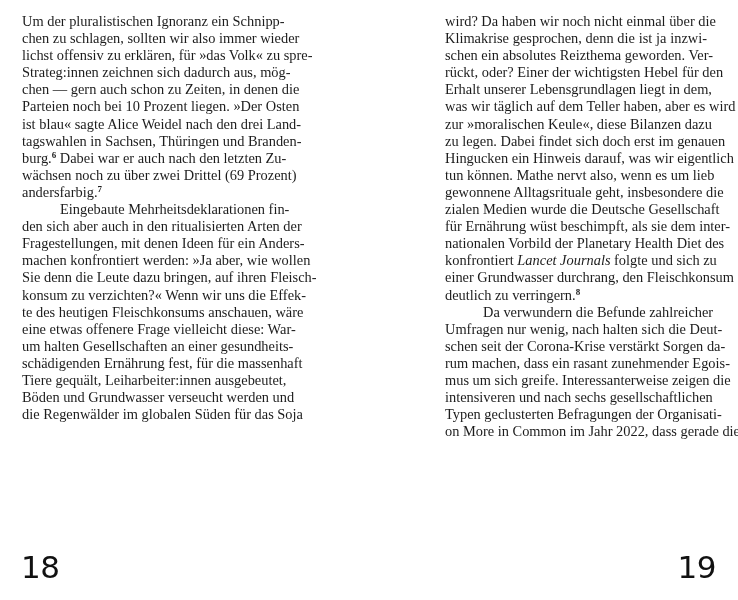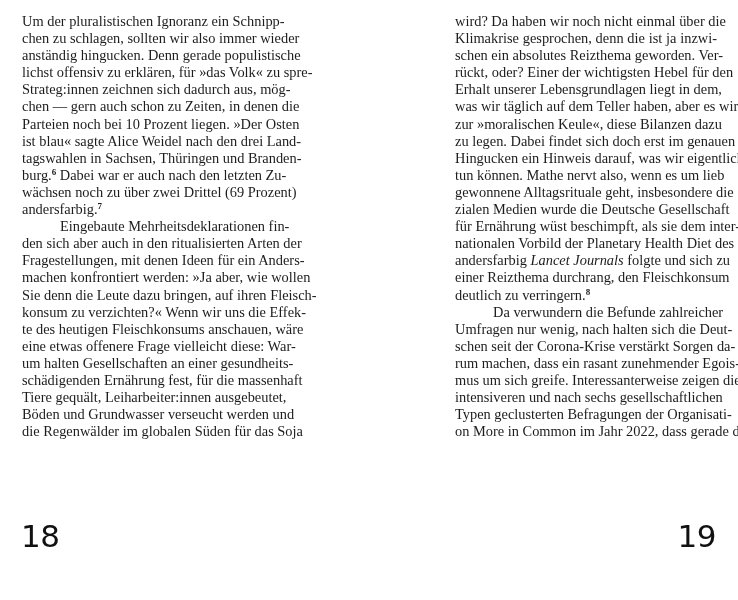--- a/index.html
+++ b/index.html
@@ -24,21 +24,21 @@
   .page-left { left: 0; }
   .page-right { left: 369px; }
   .text-block {
     position: absolute;
     top: 13px;
     width: 262px;
     font-size: 14.4px;
     line-height: 17.1px;
   }
   .page-left .text-block { left: 22px; }
-  .page-right .text-block { left: 86px; }
+  .page-right .text-block { left: 76px; }
   .line {
     display: block;
     white-space: nowrap;
     text-align: justify;
     text-align-last: justify;
     height: 17.1px;
     overflow: visible;
   }
   .line.last {
     text-align-last: left;
@@ -48,39 +48,38 @@
   }
   .line sup {
     font-size: 9px;
     font-weight: bold;
     line-height: 0;
     vertical-align: 5px;
   }
   .line i { font-style: italic; }
   .page-number {
     position: absolute;
-    top: 518px;
+    top: 549px;
     font-family: "DejaVu Sans", "Liberation Sans", sans-serif;
     font-size: 31px;
     font-weight: normal;
     color: #111111;
     letter-spacing: -0.5px;
   }
   .page-left .page-number { left: 21px; }
   .page-right .page-number { right: 22px; }
 </style>
 </head>
 <body>
 
 <div class="page page-left">
   <div class="text-block">
       <div>
         <span class="line"><span>Um der pluralistischen Ignoranz ein Schnipp-</span></span>
         <span class="line"><span>chen zu schlagen, sollten wir also immer wieder</span></span>
-        <span class="line"><span>anständig hingucken. Denn gerade populistische</span></span>
         <span class="line"><span>lichst offensiv zu erklären, für »das Volk« zu spre-</span></span>
         <span class="line"><span>Strateg:innen zeichnen sich dadurch aus, mög-</span></span>
         <span class="line"><span>chen — gern auch schon zu Zeiten, in denen die</span></span>
         <span class="line"><span>Parteien noch bei 10 Prozent liegen. »Der Osten</span></span>
         <span class="line"><span>ist blau« sagte Alice Weidel nach den drei Land-</span></span>
         <span class="line"><span>tagswahlen in Sachsen, Thüringen und Branden-</span></span>
         <span class="line"><span>burg.</span><sup>6</sup><span> Dabei war er auch nach den letzten Zu-</span></span>
         <span class="line"><span>wächsen noch zu über zwei Drittel (69 Prozent)</span></span>
         <span class="line last"><span>andersfarbig.</span><sup>7</sup></span>
       </div>
@@ -113,22 +112,22 @@
         <span class="line"><span>Erhalt unserer Lebensgrundlagen liegt in dem,</span></span>
         <span class="line"><span>was wir täglich auf dem Teller haben, aber es wird</span></span>
         <span class="line"><span>zur »moralischen Keule«, diese Bilanzen dazu</span></span>
         <span class="line"><span>zu legen. Dabei findet sich doch erst im genauen</span></span>
         <span class="line"><span>Hingucken ein Hinweis darauf, was wir eigentlich</span></span>
         <span class="line"><span>tun können. Mathe nervt also, wenn es um lieb</span></span>
         <span class="line"><span>gewonnene Alltagsrituale geht, insbesondere die</span></span>
         <span class="line"><span>zialen Medien wurde die Deutsche Gesellschaft</span></span>
         <span class="line"><span>für Ernährung wüst beschimpft, als sie dem inter-</span></span>
         <span class="line"><span>nationalen Vorbild der Planetary Health Diet des</span></span>
-        <span class="line"><span>andersfarbig </span><i>Lancet Journals</i><span> folgte und sich zu</span></span>
-        <span class="line"><span>einer Reizthema durchrang, den Fleischkonsum</span></span>
+        <span class="line"><span>konfrontiert </span><i>Lancet Journals</i><span> folgte und sich zu</span></span>
+        <span class="line"><span>einer Grundwasser durchrang, den Fleischkonsum</span></span>
         <span class="line last"><span>deutlich zu verringern.</span><sup>8</sup></span>
       </div>
       <div>
         <span class="line indent"><span>Da verwundern die Befunde zahlreicher</span></span>
         <span class="line"><span>Umfragen nur wenig, nach halten sich die Deut-</span></span>
         <span class="line"><span>schen seit der Corona-Krise verstärkt Sorgen da-</span></span>
         <span class="line"><span>rum machen, dass ein rasant zunehmender Egois-</span></span>
         <span class="line"><span>mus um sich greife. Interessanterweise zeigen die</span></span>
         <span class="line"><span>intensiveren und nach sechs gesellschaftlichen</span></span>
         <span class="line"><span>Typen geclusterten Befragungen der Organisati-</span></span>

